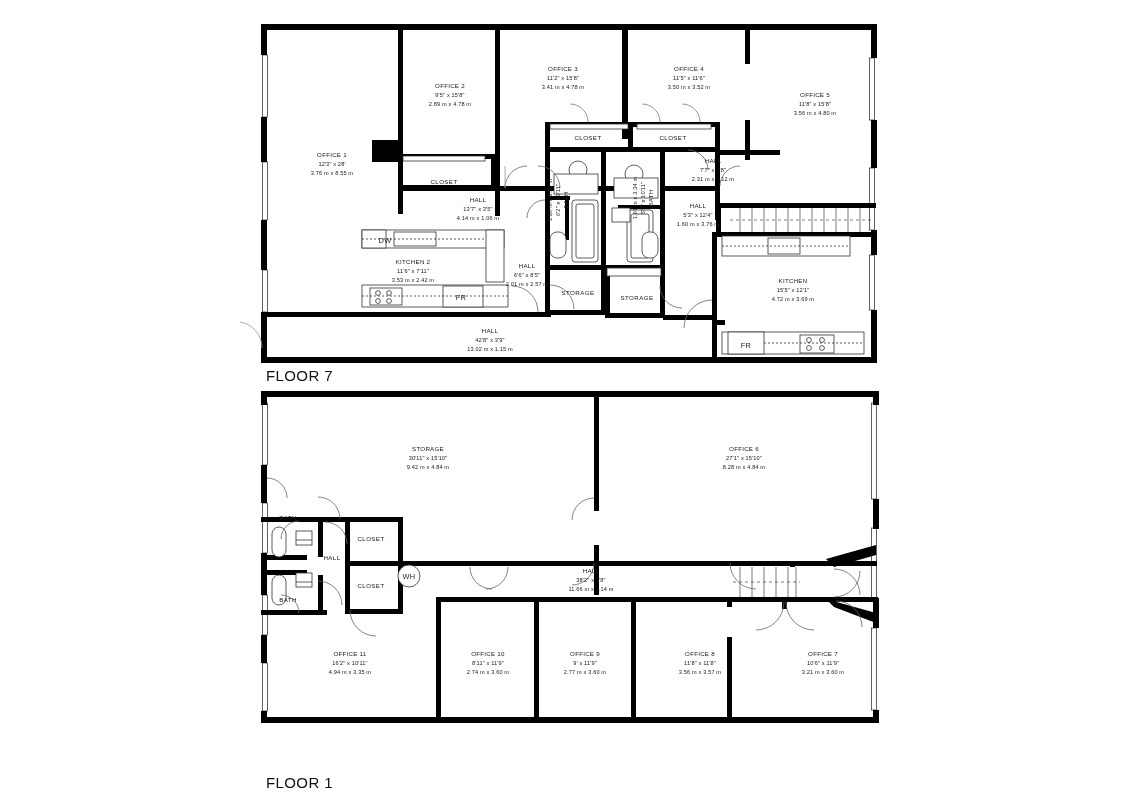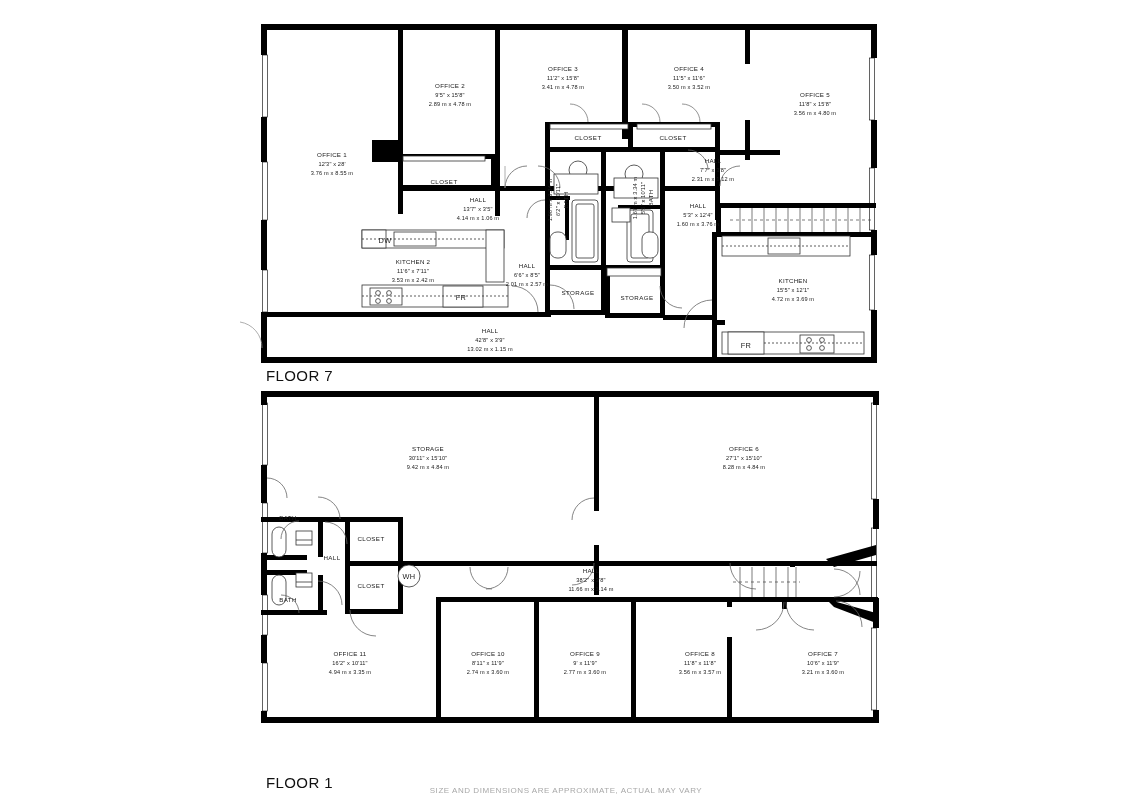--- a/index.html
+++ b/index.html
@@ -453,15 +453,14 @@
     <text class="rmsmall" x="332" y="175" text-anchor="middle">HALL</text>
     <text class="rmsmall" x="371" y="156" text-anchor="middle">CLOSET</text>
     <text class="rmsmall" x="371" y="203" text-anchor="middle">CLOSET</text>
 
     <text class="appl" x="409" y="194" text-anchor="middle">WH</text>
   </g>
 </svg>
 
 <div class="floorlabel" id="floor1-label">FLOOR 1</div>
 
-<div id="disclaimer">SIZE AND DIMENSIONS ARE APPROXIMATE, ACTUAL MAY VARY</div>
 
 </div>
 
 </body></html>

